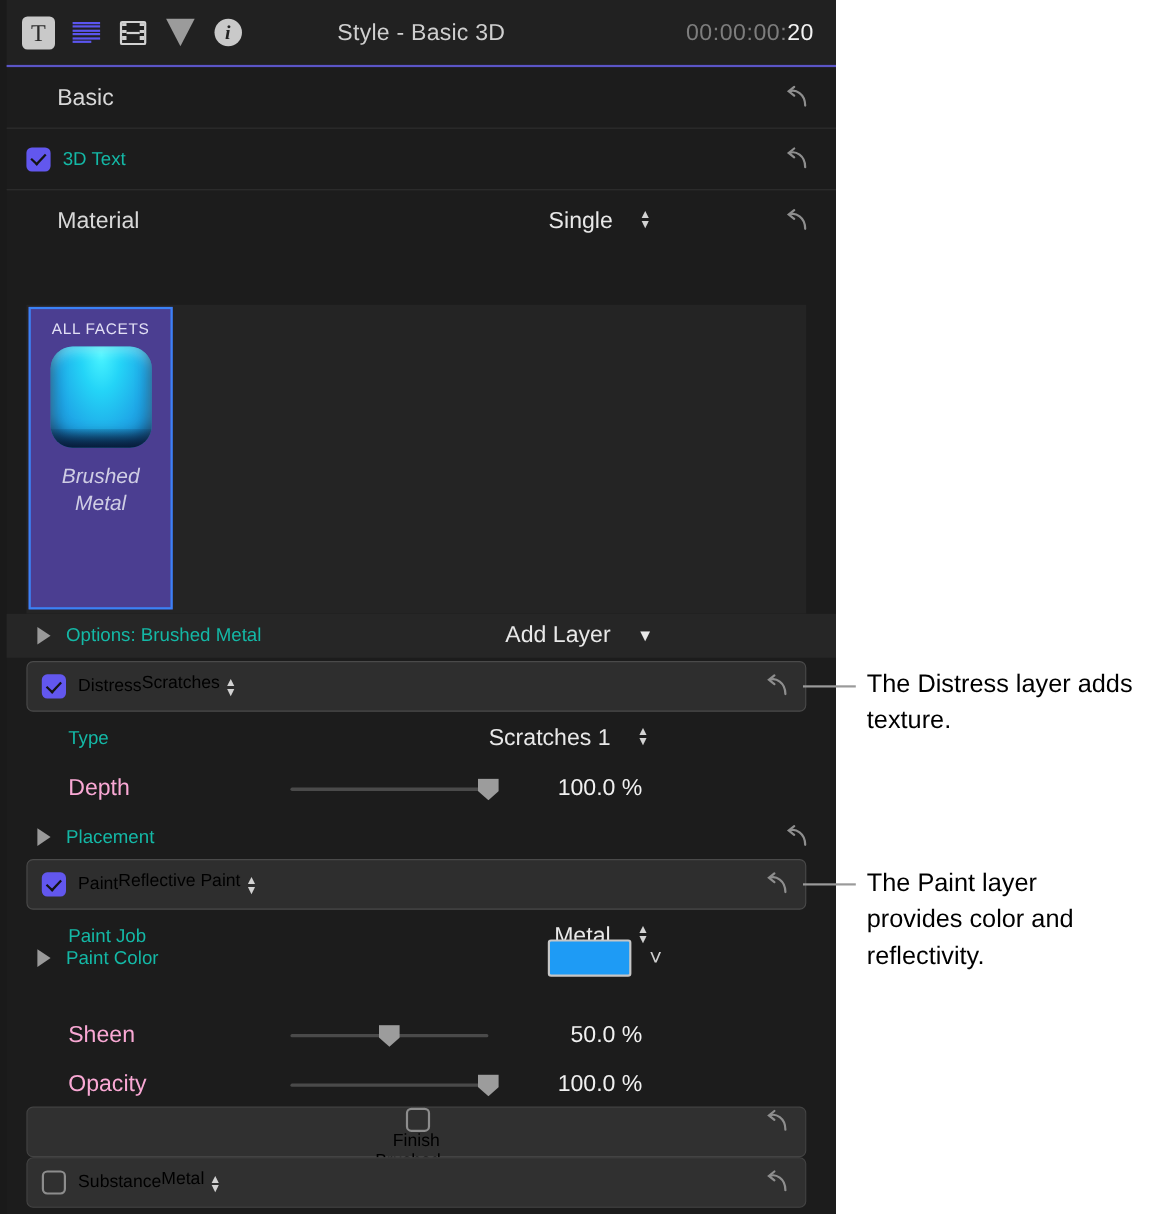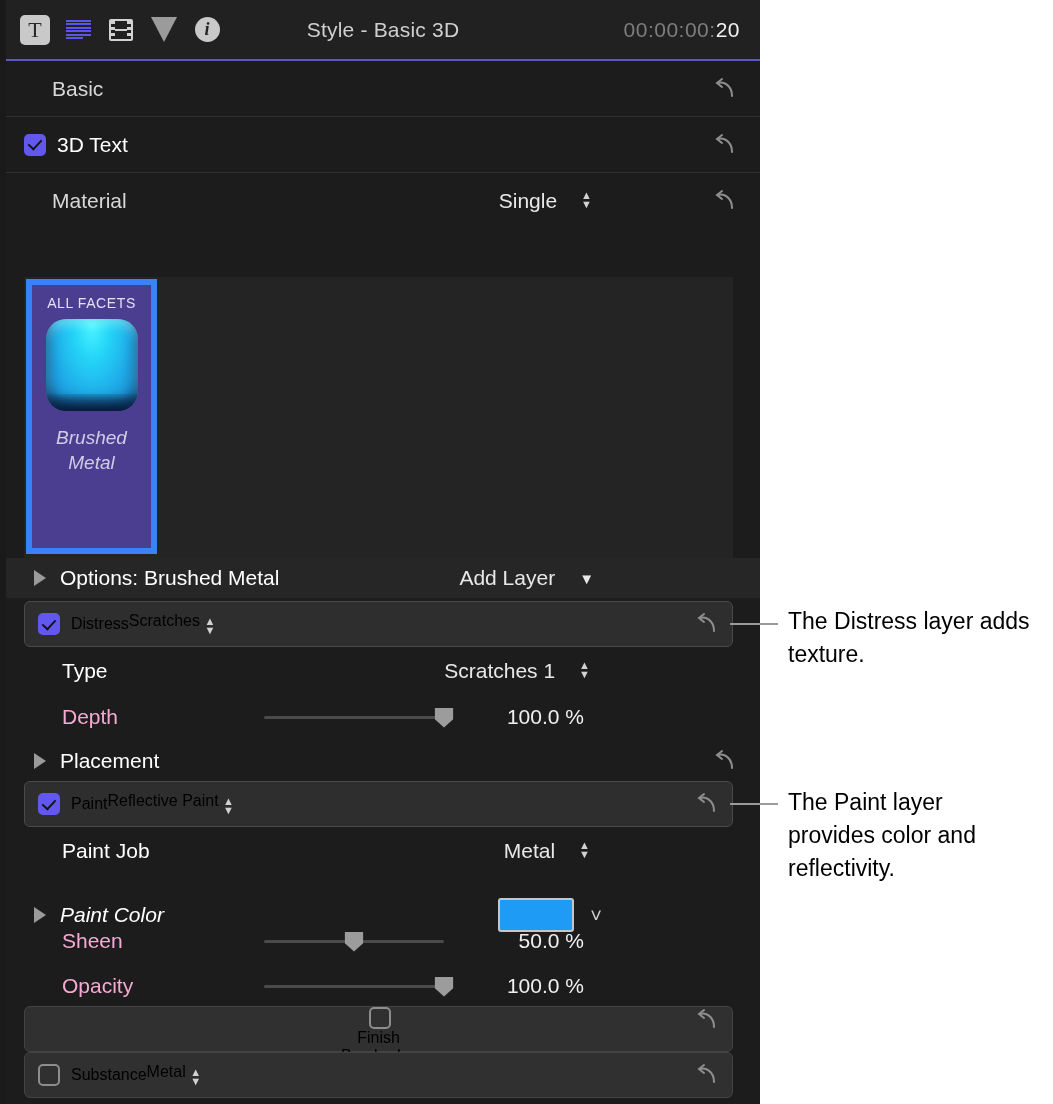--- a/index.html
+++ b/index.html
@@ -194,21 +194,21 @@
     width: 0; height: 0;
     border-top: 8px solid transparent;
     border-bottom: 8px solid transparent;
     border-left: 12px solid #9a9a9a;
     margin-left: 28px;
     margin-right: 14px;
     flex: 0 0 auto;
   }
 
   
-  .row .cb-label { color: #ffffff; font-size: 21px; text-align: right; }
+  .row .cb-label { color: #14b8a6; font-size: 17px; text-align: right; }
 
   
   .layer-row {
     position: absolute;
     left: 18px;
     width: 709px;
     height: 46px;
     background: #2e2e2e;
     border: 1px solid #4a4a4a;
     border-radius: 6px;
@@ -242,21 +242,21 @@
     position: absolute;
     left: 18px; top: 277px;
     width: 709px; height: 281px;
     background: #242424;
   }
   #material-card {
     position: absolute;
     left: 2px; top: 2px;
     width: 131px; height: 275px;
     background: #4b3e91;
-    border: 6px solid #3b82f6;
+    border: 2px solid #3b82f6;
     box-sizing: border-box;
     display: flex;
     flex-direction: column;
     align-items: center;
   }
   #facet-label {
     margin-top: 10px;
     font-size: 14px;
     color: #e2e0f5;
     letter-spacing: 0.6px;
@@ -515,21 +515,21 @@
       <span class="cb-label" style="margin-left:56px;">Paint Job</span>
       <span class="value" style="right:170px;">
         <span>Metal</span>
         <span class="stepper">
             <b>▲</b>
             <b>▼</b>
           </span>
       </span>
     </div>
 
-    <div class="row" style="position:absolute; left:0; right:0; top:892px; height:46px;font-style:italic;">
+    <div class="row" style="position:absolute; left:0; right:0; top:848px; height:46px;">
       <span class="disclosure"></span>
       <span class="cb-label">Paint Color</span>
       <span class="color-swatch" style="background: rgb(30, 155, 245);"></span>
       <span class="chev-down">˅</span>
     </div>
 
     <div class="slider-row" style="position:absolute; left:0; right:0; top:918px;">
       <span class="slabel">Sheen</span>
       <span class="slider-track">
         <span class="slider-knob" style="left:50%;"></span>

